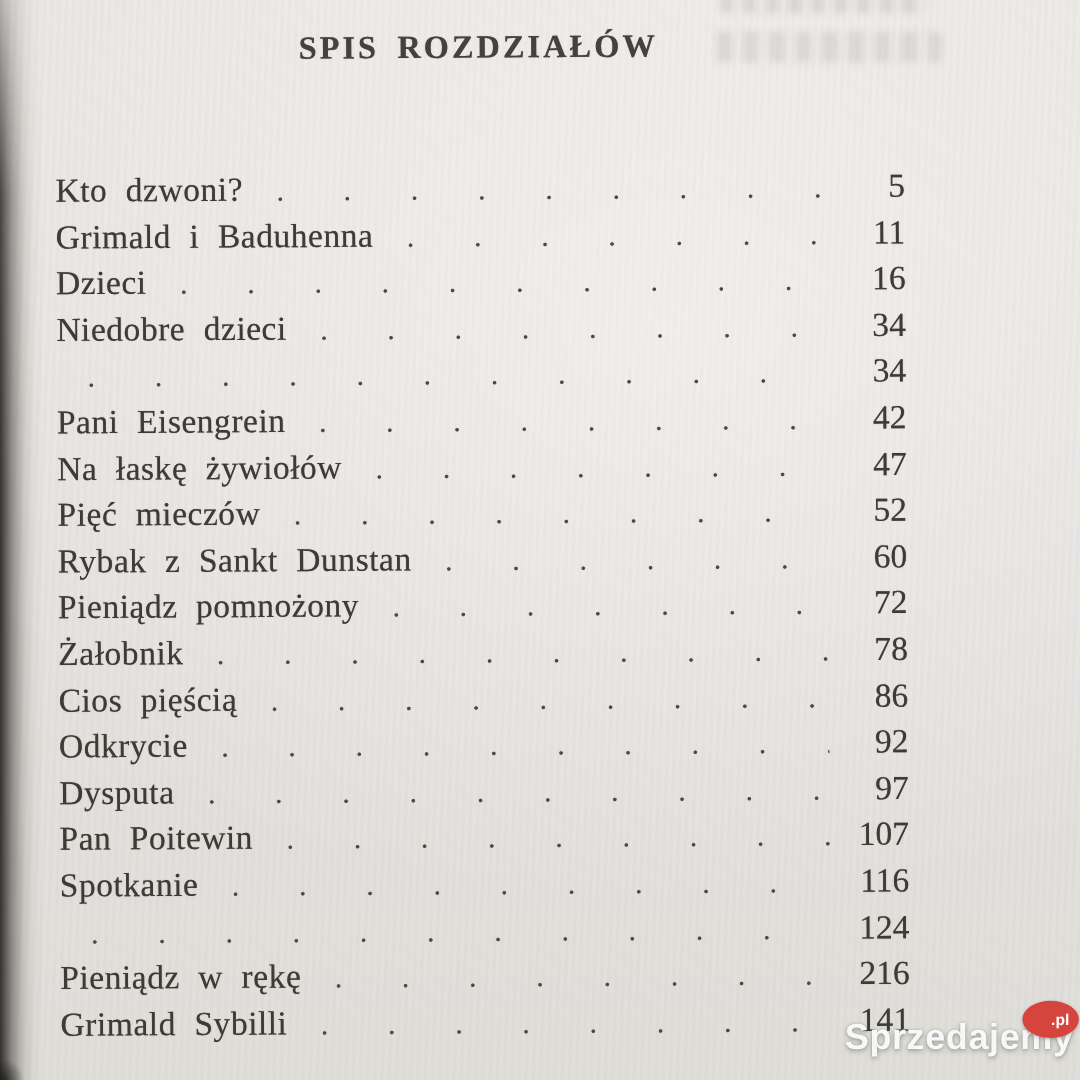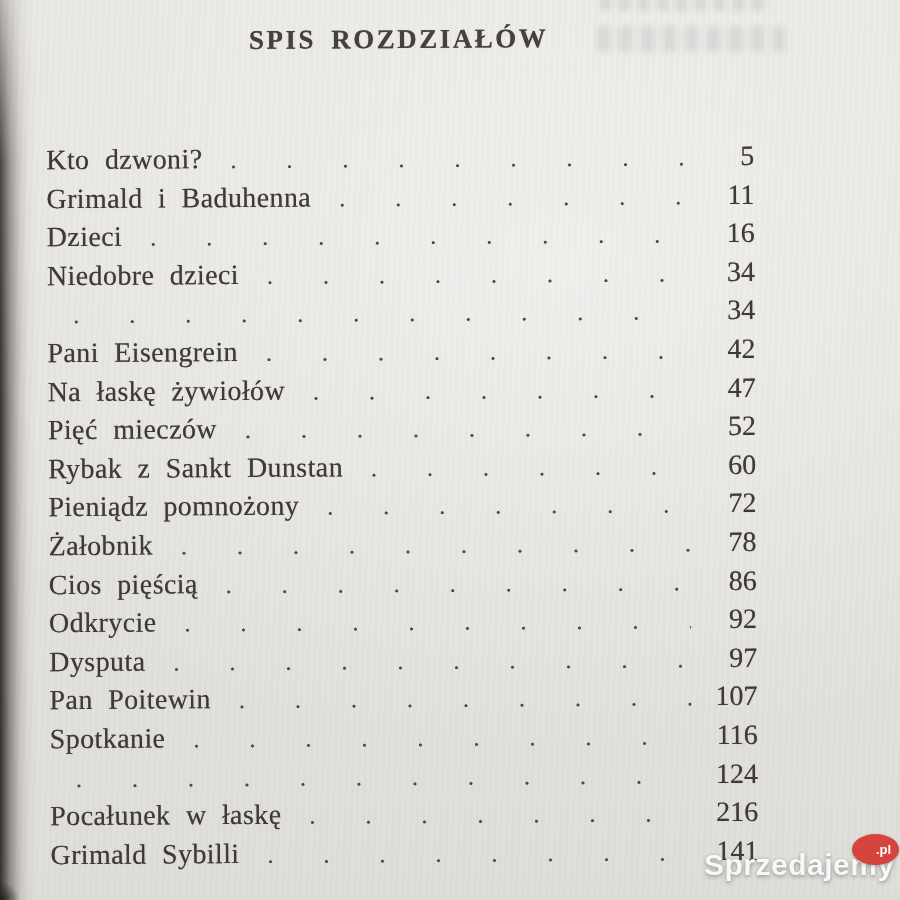--- a/index.html
+++ b/index.html
@@ -169,21 +169,21 @@
     <span class="leader">..............</span>
     <span class="pagenum">116</span>
   </div>
 
   <div class="row">
     <span class="leader">..............</span>
     <span class="pagenum">124</span>
   </div>
 
   <div class="row">
-    <span class="row-title">Pocałunek w łaskę</span>
+    <span class="row-title">Pieniądz w rękę</span>
     <span class="leader">..............</span>
     <span class="pagenum">216</span>
   </div>
 
   <div class="row">
     <span class="row-title">Grimald Sybilli</span>
     <span class="leader">..............</span>
     <span class="pagenum">141</span>
   </div>
 </div>

